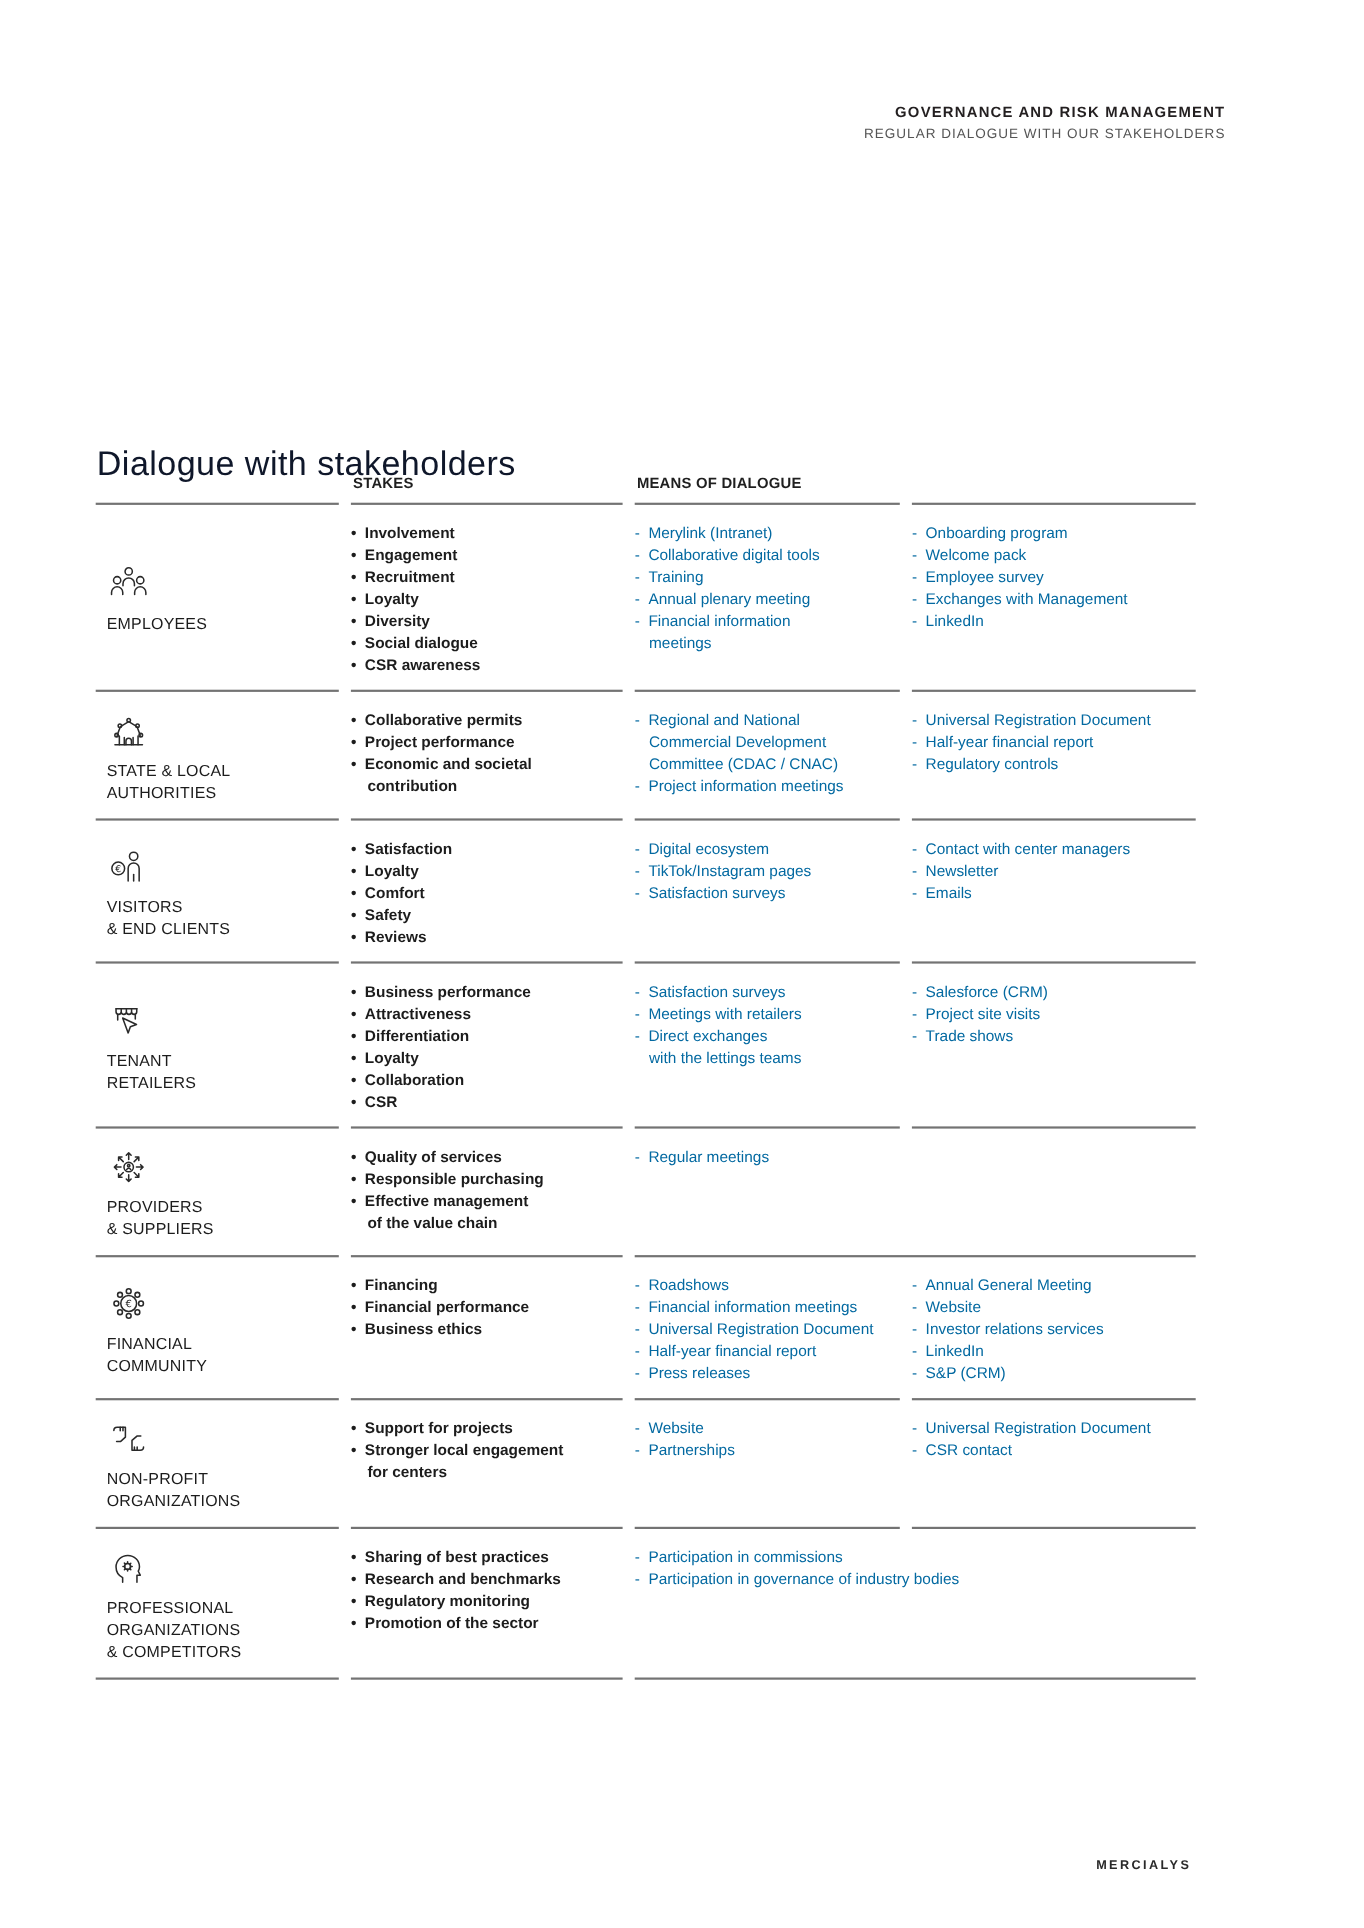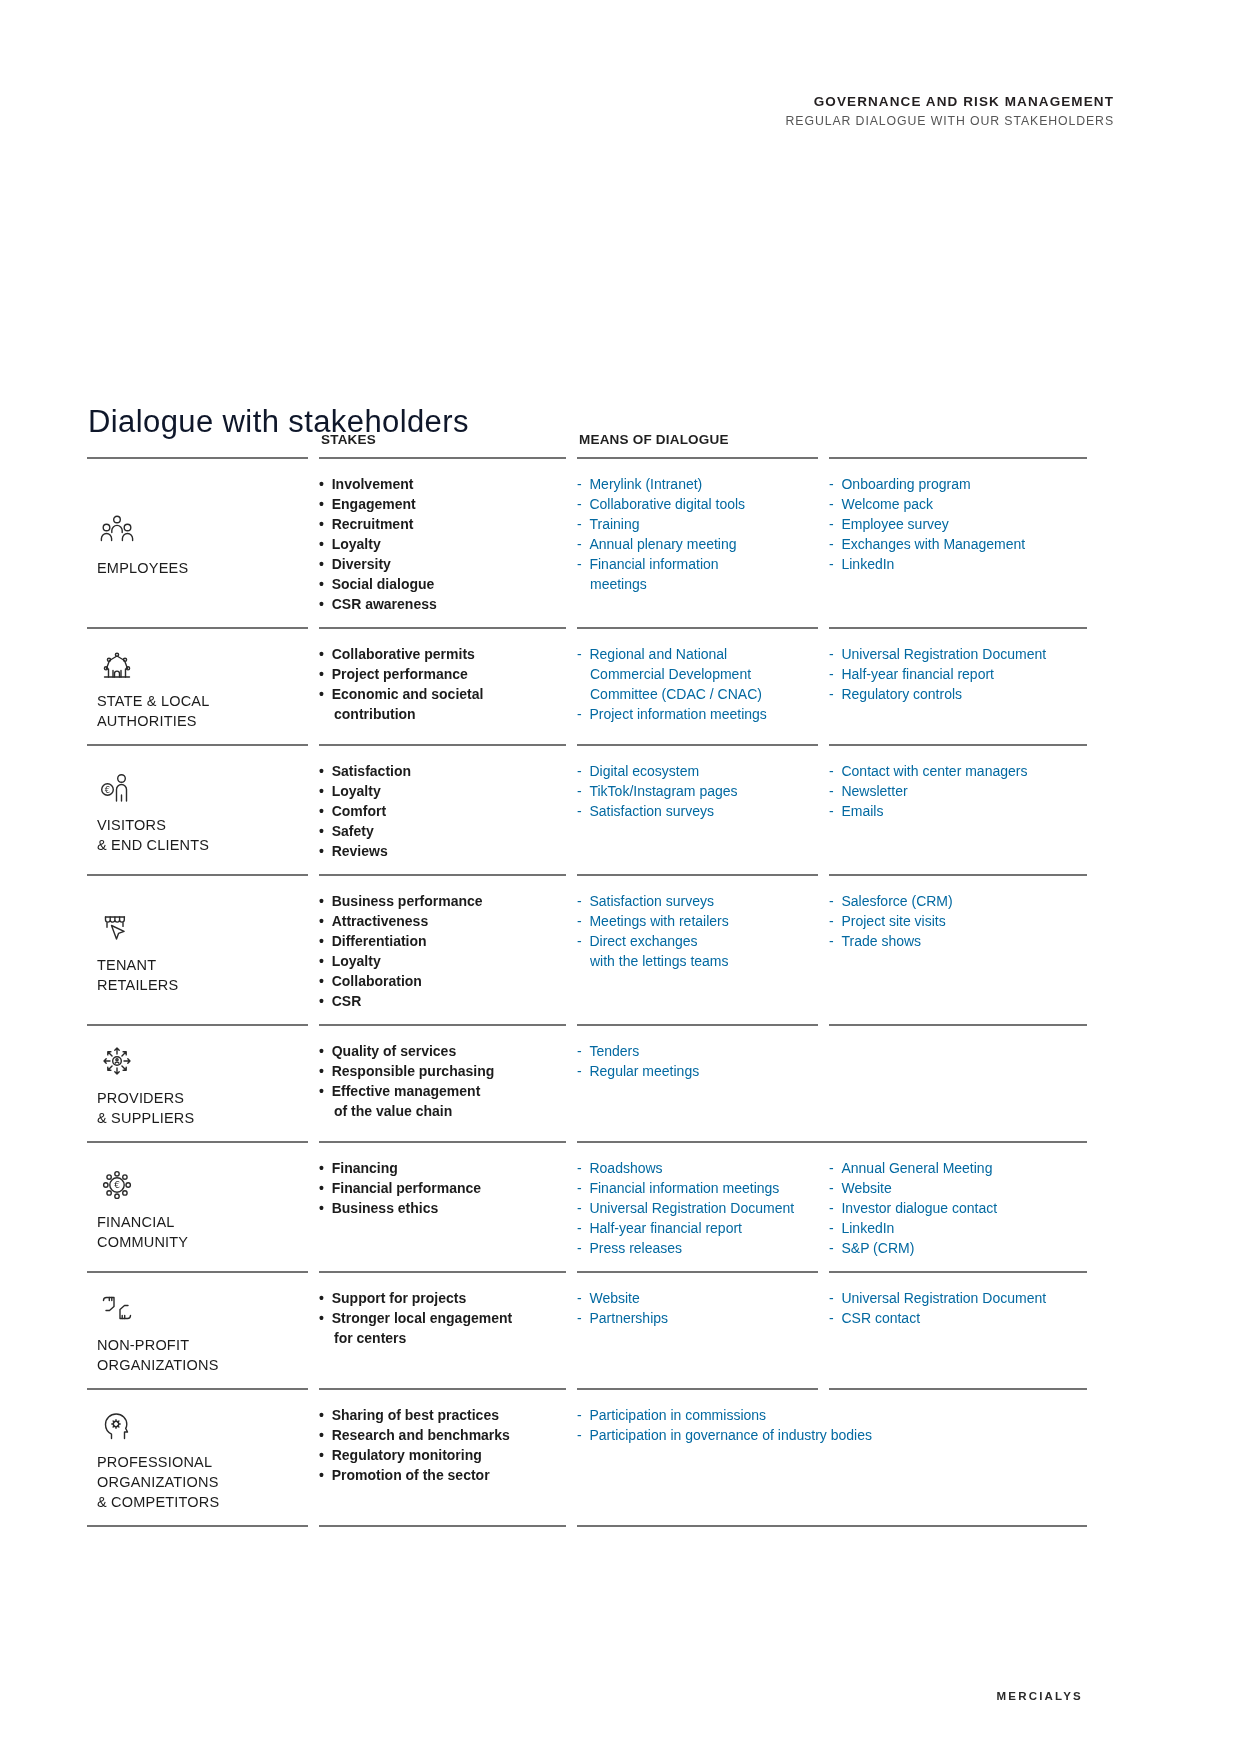--- a/index.html
+++ b/index.html
@@ -301,21 +301,20 @@
     <div class="cell c2">
       <ul class="stakes">
               <li>Quality of services</li>
               <li>Responsible purchasing</li>
               <li>Effective management
 of the value chain</li>
             </ul>
     </div>
     <div class="cell c3" style="grid-column: 3 / 5;">
       <ul class="means">
-              <li>Tenders</li>
               <li>Regular meetings</li>
             </ul>
     </div>
 
   </div>
 
   <div class="t-row">
     <div class="cell c1">
       <span class="icon">
               <svg xmlns="http://www.w3.org/2000/svg" viewBox="0 0 40 40" width="40" height="40" fill="none" stroke="#2a2a2a" stroke-width="1.4" stroke-linecap="round" stroke-linejoin="round">
@@ -347,21 +346,21 @@
               <li>Financial information meetings</li>
               <li>Universal Registration Document</li>
               <li>Half-year financial report</li>
               <li>Press releases</li>
             </ul>
     </div>
     <div class="cell c4">
       <ul class="means">
               <li>Annual General Meeting</li>
               <li>Website</li>
-              <li>Investor dialogue contact</li>
+              <li>Investor relations services</li>
               <li>LinkedIn</li>
               <li>S&amp;P (CRM)</li>
             </ul>
     </div>
   </div>
 
   <div class="t-row">
     <div class="cell c1">
       <span class="icon">
               <svg xmlns="http://www.w3.org/2000/svg" viewBox="0 0 40 40" width="40" height="40" fill="none" stroke="#2a2a2a" stroke-width="1.4" stroke-linecap="round" stroke-linejoin="round">

